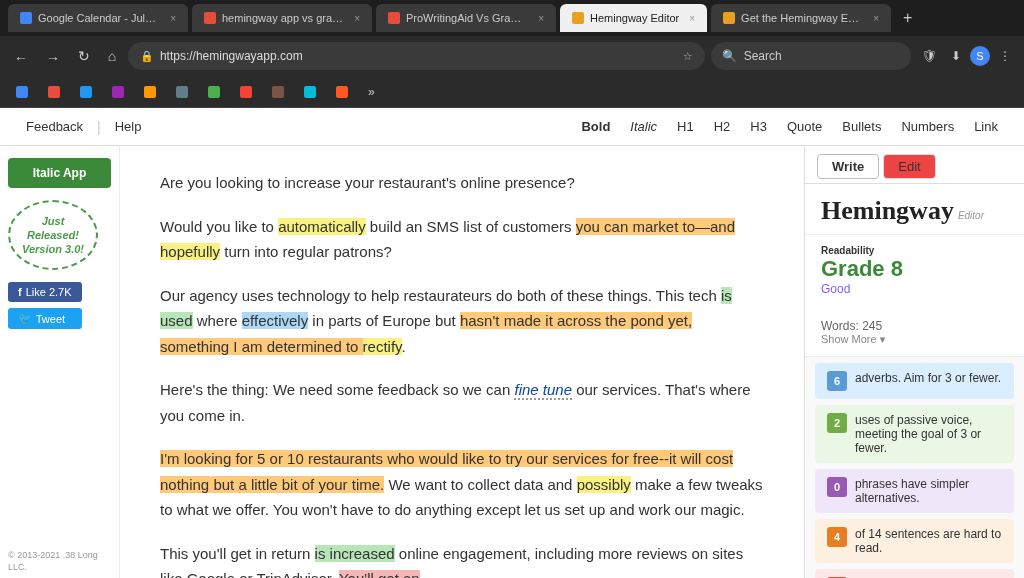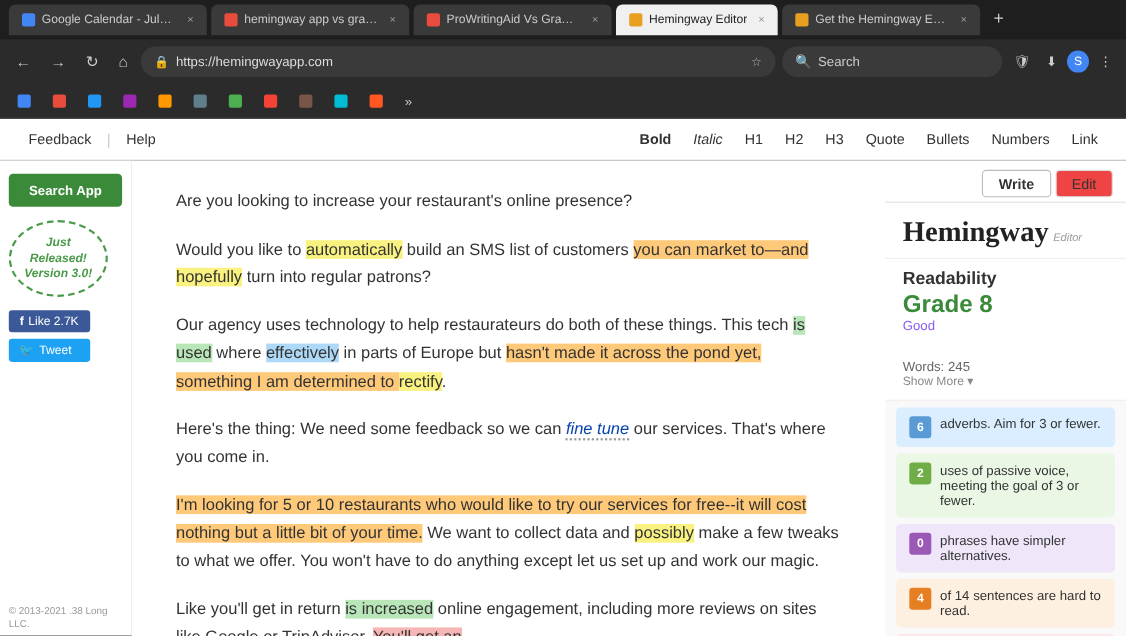--- a/index.html
+++ b/index.html
@@ -257,21 +257,20 @@
     .right-panel {
       width: 220px;
       background: #f9f9f9;
       border-left: 1px solid #ddd;
       padding: 0;
       flex-shrink: 0;
       overflow-y: auto;
     }
     .rp-header {
       display: flex;
-      justify-content: flex-end;
       padding: 8px 12px 4px;
       background: #fff;
       border-bottom: 1px solid #ddd;
     }
     .rp-btn {
       padding: 4px 14px;
       font-size: 13px;
       cursor: pointer;
       border: 1px solid #ddd;
       border-radius: 4px;
@@ -297,21 +296,21 @@
     .rp-logo-sub {
       font-size: 10px;
       color: #999;
       font-style: italic;
     }
     .rp-readability {
       padding: 10px 16px;
       background: #fff;
       border-bottom: 1px solid #eee;
     }
-    .rp-readability-label { font-size: 16px; font-weight: bold; color: #333; }
+    .rp-readability-label { font-size: 10px; font-weight: bold; color: #333; }
     .rp-grade { font-size: 22px; font-weight: bold; color: #3a8a3a; }
     .rp-good { font-size: 12px; color: #8b5cf6; }
     .rp-words { font-size: 12px; color: #666; margin-top: 23px; }
     .rp-show-more { font-size: 11px; color: #888; cursor: pointer; }
 
     .stat-item {
       display: flex;
       align-items: flex-start;
       padding: 8px 12px;
       margin: 6px 10px;
@@ -453,21 +452,21 @@
       <span class="hw-format-btn">H3</span>
       <span class="hw-format-btn">Quote</span>
       <span class="hw-format-btn">Bullets</span>
       <span class="hw-format-btn">Numbers</span>
       <span class="hw-format-btn">Link</span>
     </div>
 
     <div class="main-area">
 
       <div class="left-sidebar" style="position:relative;">
-        <button class="desktop-app-btn">Search App</button>
+        <button class="desktop-app-btn">Italic App</button>
         <div class="just-released">Just Released! Version 3.0!</div>
         <div class="social-btns">
           <div class="fb-btn">
             <span style="font-weight:bold;">f</span>
             <span>Like 2.7K</span>
           </div>
           <div class="tw-btn">
             <span>🐦</span>
             <span>Tweet</span>
           </div>
@@ -487,21 +486,21 @@
         <p>
           <span>Our agency uses technology to help restaurateurs do both of these things. This tech </span><span class="hl-green">is used</span><span> where </span><span class="hl-blue">effectively</span><span> in parts of Europe but </span><span class="hl-orange">hasn't made it across the pond yet, something I am determined to </span><span class="hl-yellow">rectify</span><span>.</span>
         </p>
         <p>
           <span>Here's the thing: We need some feedback so we can </span><span class="underline-dotted text-blue">fine tune</span><span> our services. That's where you come in.</span>
         </p>
         <p>
           <span class="hl-orange">I'm looking for 5 or 10 restaurants who would like to try our services for free--it will cost nothing but a little bit of your time.</span><span> We want to collect data and </span><span class="hl-yellow">possibly</span><span> make a few tweaks to what we offer. You won't have to do anything except let us set up and work our magic.</span>
         </p>
         <p>
-          <span>Like you'll get in return </span><span class="hl-green">is increased</span><span> online engagement, including more reviews on sites like Google or TripAdvisor. </span><span class="hl-red">You'll get an</span>
+          <span>This you'll get in return </span><span class="hl-green">is increased</span><span> online engagement, including more reviews on sites like Google or TripAdvisor. </span><span class="hl-red">You'll get an</span>
         </p>
       </div>
 
       <div class="right-panel">
         <div class="rp-header">
           <button class="rp-btn active">Write</button>
           <button class="rp-btn" style="margin-left:4px;">Edit</button>
         </div>
         <div class="rp-logo">
           <div style="display:flex;align-items:baseline;gap:4px;">

